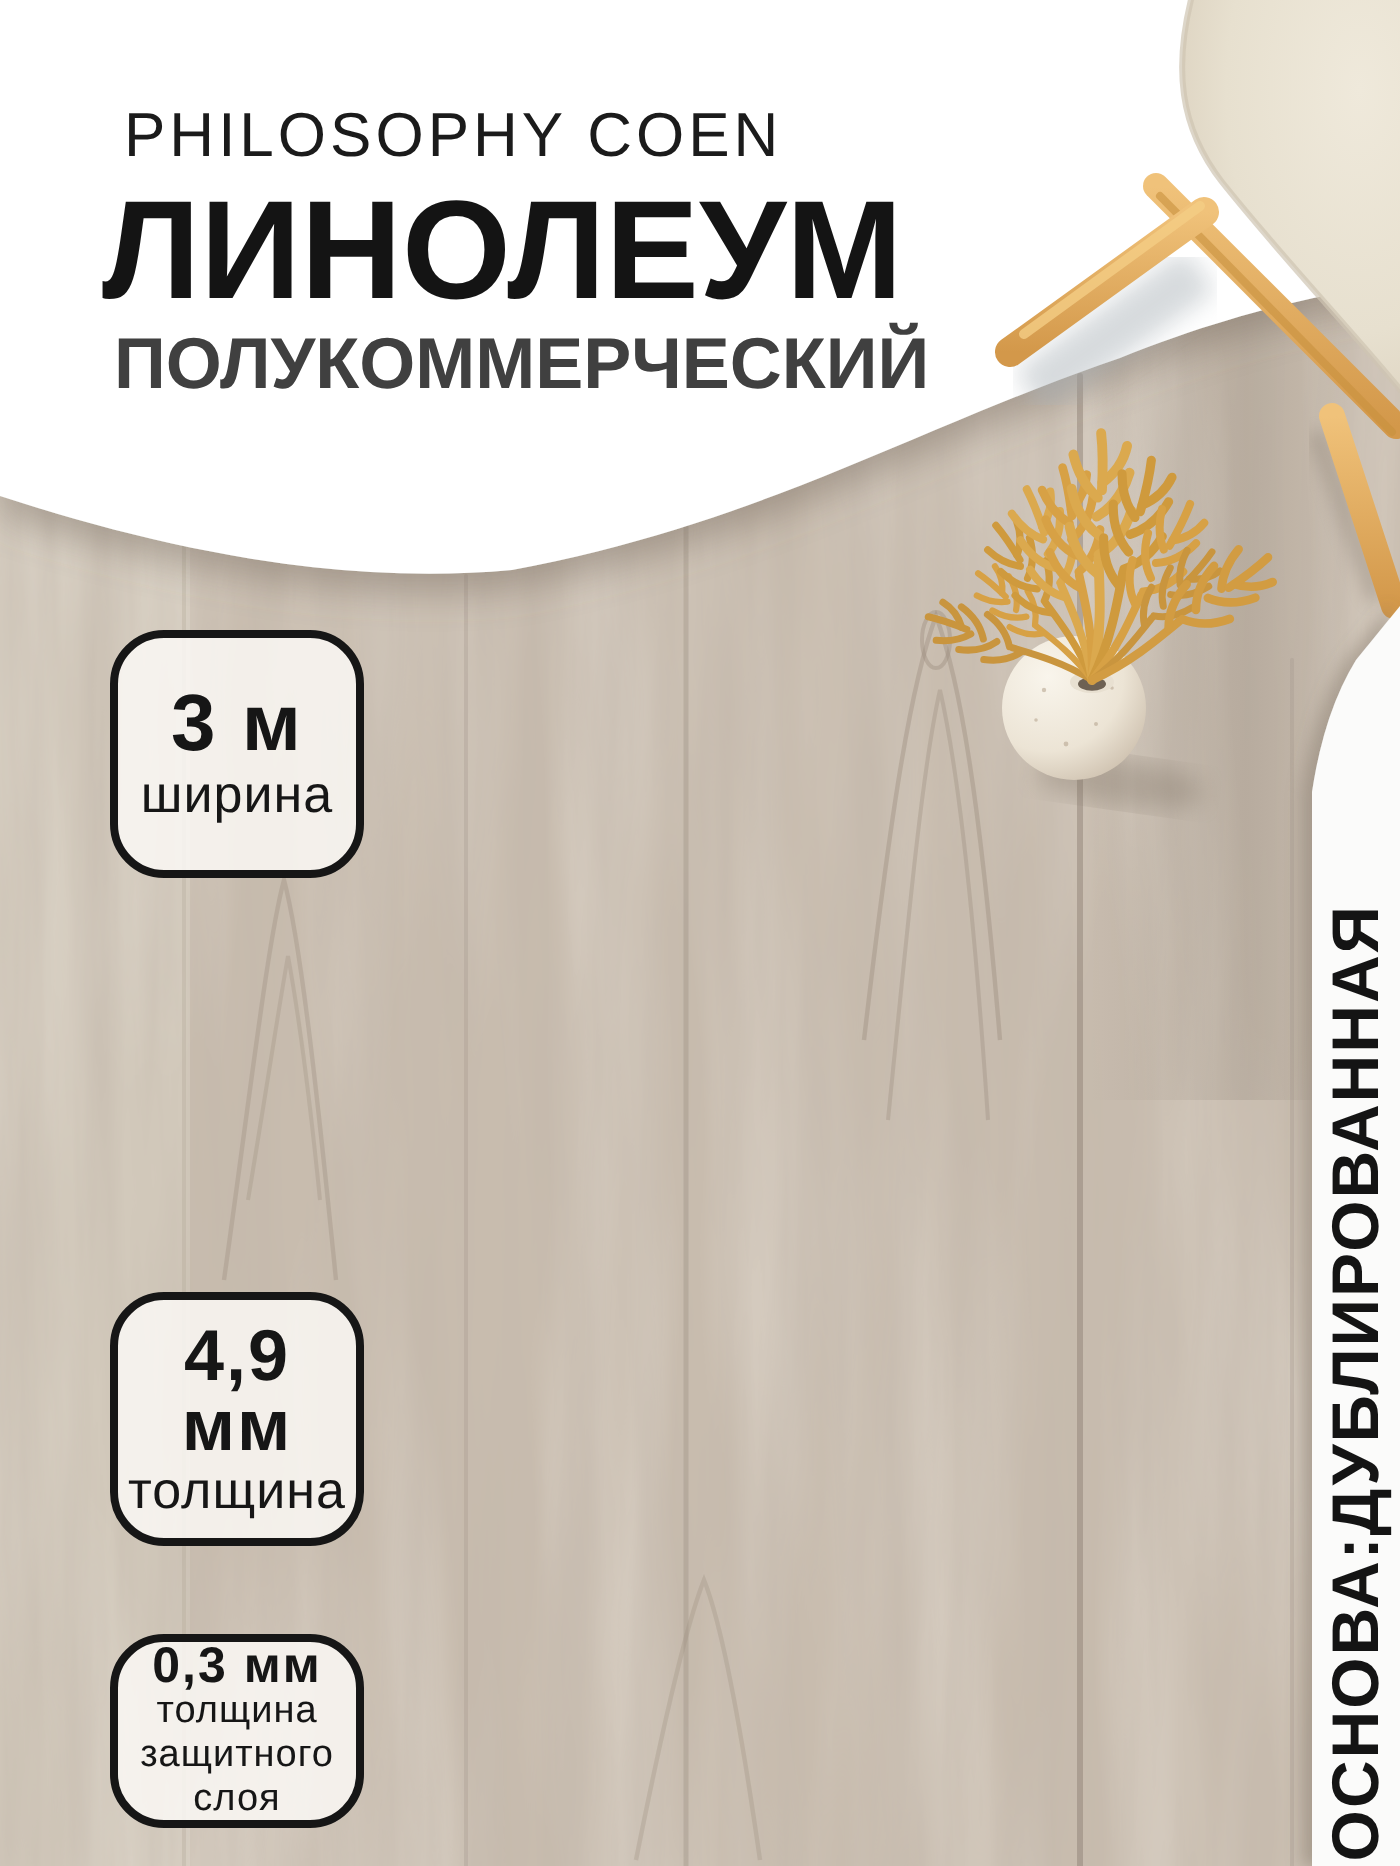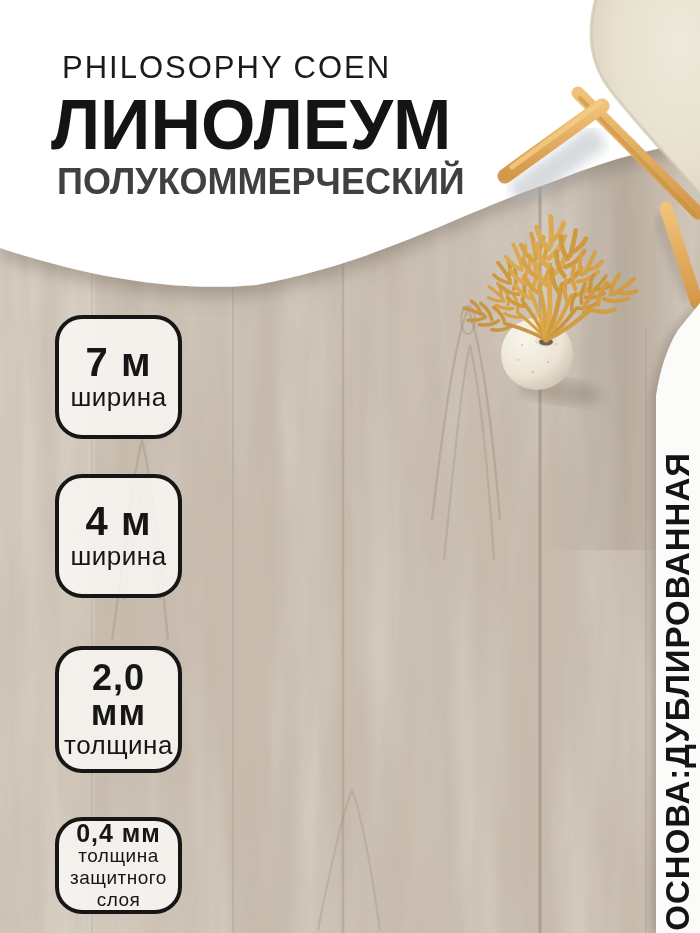--- a/index.html
+++ b/index.html
@@ -185,35 +185,31 @@
   </g>
 </svg>
 
 <div class="overlay">
 
   <div class="brand">PHILOSOPHY COEN</div>
   <div class="title">ЛИНОЛЕУМ</div>
   <div class="subtitle">ПОЛУКОММЕРЧЕСКИЙ</div>
 
   <div class="badge" id="badge-1">
-    <div class="bv">7 м</div>
+    <div class="bv">3 м</div>
     <div class="bl">ширина</div>
   </div>
 
-  <div class="badge" id="badge-2">
-    <div class="bv">4 м</div>
-    <div class="bl">ширина</div>
-  </div>
 
   <div class="badge" id="badge-3">
-    <div class="bv">2,0 мм</div>
+    <div class="bv">4,9 мм</div>
     <div class="bl">толщина</div>
   </div>
 
   <div class="badge" id="badge-4">
-    <div class="bv">0,4 мм</div>
+    <div class="bv">0,3 мм</div>
     <div class="bl">толщина
 защитного
 слоя</div>
   </div>
 
   <div class="side-note">ОСНОВА:ДУБЛИРОВАННАЯ</div>
 </div>
 
 </body></html>

